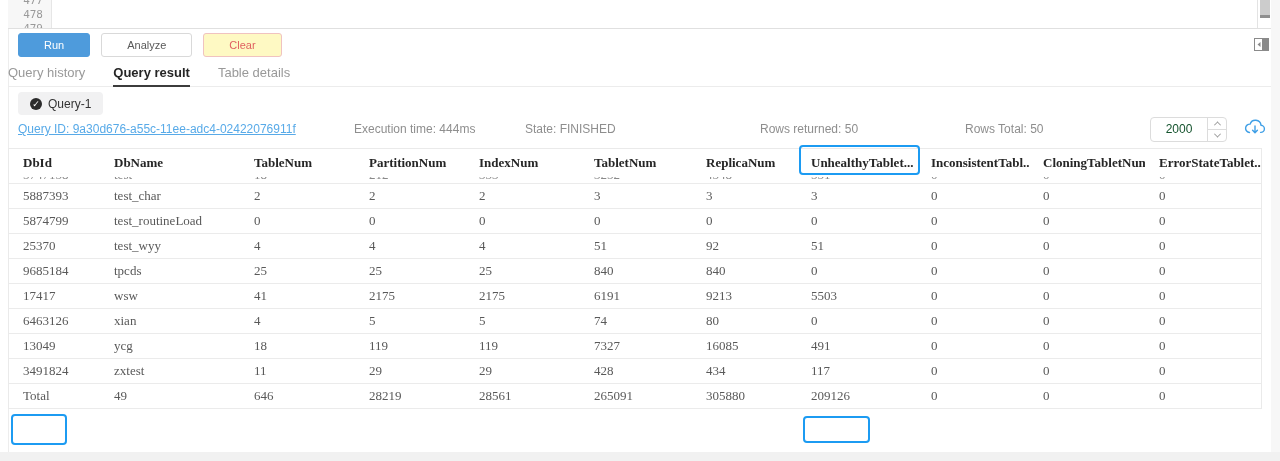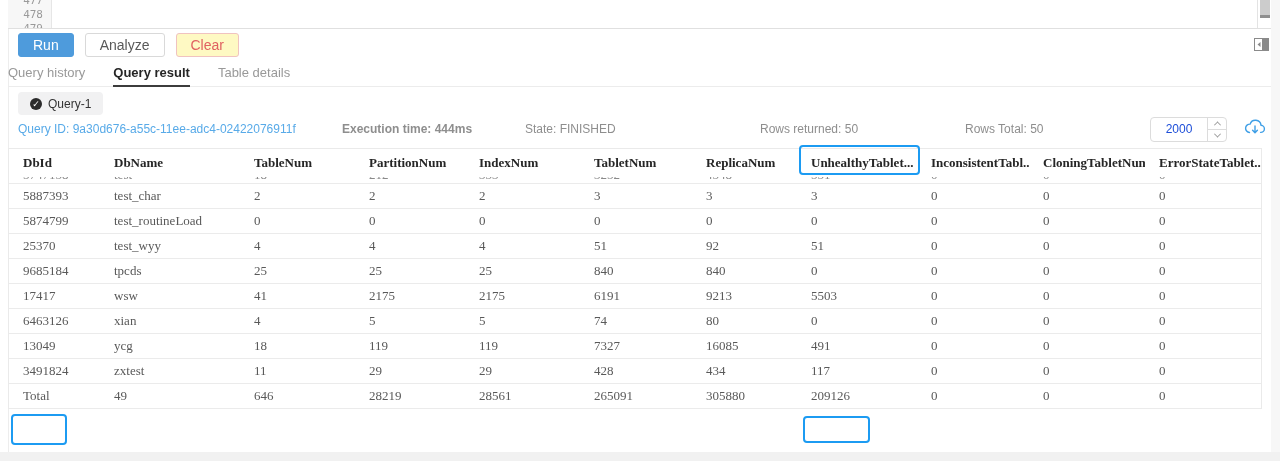--- a/index.html
+++ b/index.html
@@ -25,21 +25,21 @@
   .tok-kw2 { color:#2433cc; font-weight:bold; }
   .tok-str { color:#c9463d; }
   .tok-p { color:#333; }
   .editor-scrollbar { position:absolute; right:0; top:0; width:14px; height:29px;
                       background:#fff; border-left:1px solid #e3e3e3; }
   .editor-thumb { margin:0 2px; width:10px; height:18px; background:#cccccc;
                   border-bottom:3px solid #8f8f8f; }
 
   
   .toolbar { position:absolute; left:18px; top:33px; display:flex; gap:11px; }
-  .btn { height:24px; padding:0 14px; font-size:14px; border-radius:3px;
+  .btn { height:24px; padding:0 25px; font-size:11px; border-radius:3px;
          line-height:22px; cursor:pointer; border:1px solid transparent; }
   .btn-run { background:#4e9bdc; border-color:#4e9bdc; color:#fff; }
   .btn-analyze { background:#fff; border-color:#d9d9d9; color:#595959; }
   .btn-clear { background:#fef9c3; border-color:#f0c3c0; color:#e06161; }
   .panel-icon { position:absolute; left:1254px; top:38px; width:15px; height:13px; }
 
   
   .tabs { position:absolute; left:8px; top:62px; width:1263px; height:25px;
           border-bottom:1px solid #ececec; display:flex; gap:28px; 
           font-size:13px; color:#999; }
@@ -50,28 +50,28 @@
   .chip { position:absolute; left:18px; top:92px; height:23px; background:#f1f1f2;
           border-radius:4px; display:inline-flex; align-items:center; padding:0 12px;
           gap:6px; font-size:12px; color:#333; cursor:pointer; }
   .chip-check { flex:0 0 12px; width:12px; height:12px; background:#2b2b2b; border-radius:50%;
                 color:#fff; font-size:9px; line-height:12px; text-align:center; }
 
   
   .meta { position:absolute; top:122px; left:0; width:1280px; height:16px;
           font-size:12px; color:#8e8e8e; }
   .meta span { position:absolute; top:0; white-space:nowrap; }
-  .m-qid { left:18px; color:#58aae8; }
-  .m-exec { left:342px;font-weight:bold; }
+  .m-qid { left:18px; color:#58aae8;text-decoration:underline; }
+  .m-exec { left:354px; }
   .m-state { left:525px; }
   .m-rret { left:760px; }
   .m-rtot { left:965px; }
   .limit-input { position:absolute; left:1150px; top:117px; width:77px; height:25px;
                  border:1px solid #dcdcdc; border-radius:4px; background:#fff; display:flex; }
-  .limit-value { flex:1; text-align:center; line-height:23px; font-size:12px; color:#1d4ed8; }
+  .limit-value { flex:1; text-align:center; line-height:23px; font-size:12px; color:#14532d; }
   .spinner { flex:0 0 19px; border-left:1px solid #dcdcdc; display:flex; flex-direction:column; }
   .spin-btn { flex:1; display:flex; align-items:center; justify-content:center; cursor:pointer; }
   .spin-btn.up { border-bottom:1px solid #dcdcdc; }
   .chev { width:5px; height:5px; border-left:1px solid #9a9a9a; border-top:1px solid #9a9a9a; }
   .chev.up { transform:rotate(45deg) translate(1px,1px); }
   .chev.down { transform:rotate(225deg) translate(1px,1px); }
   .download-icon { position:absolute; left:1244px; top:118px; width:22px; height:20px; cursor:pointer; }
 
   
   .table-wrap { position:absolute; left:8px; top:148px; width:1254px;

